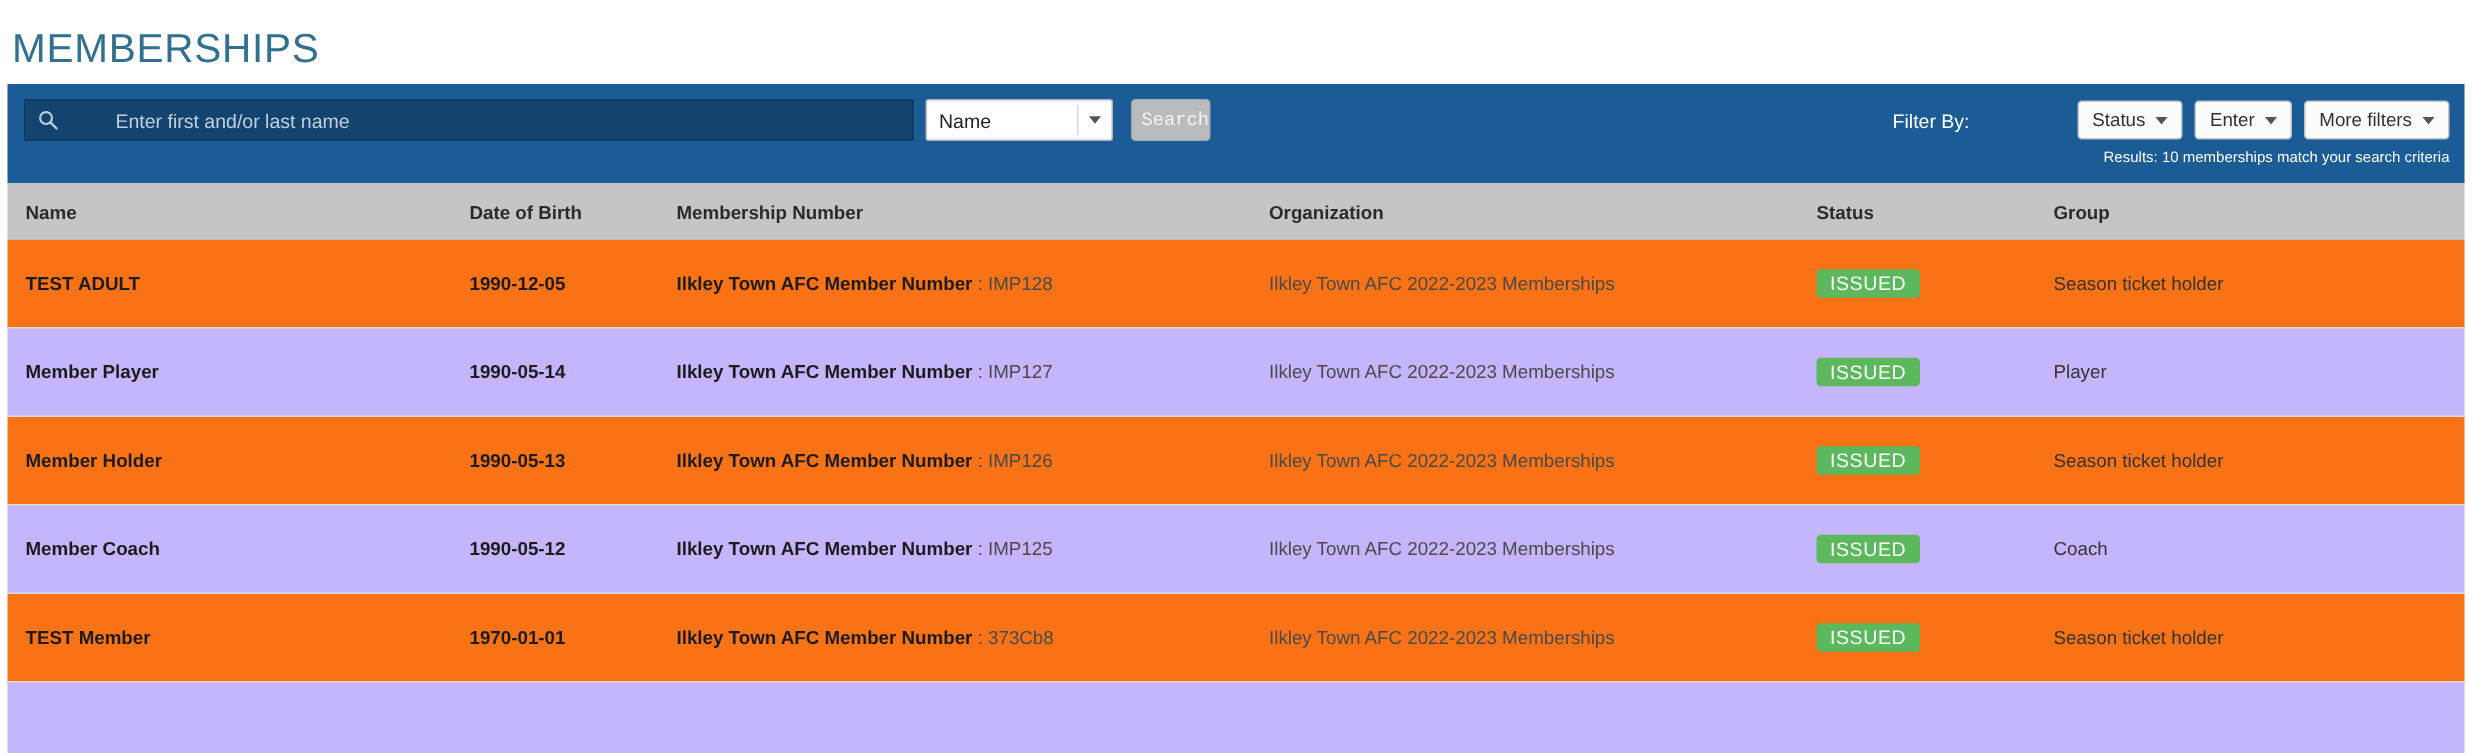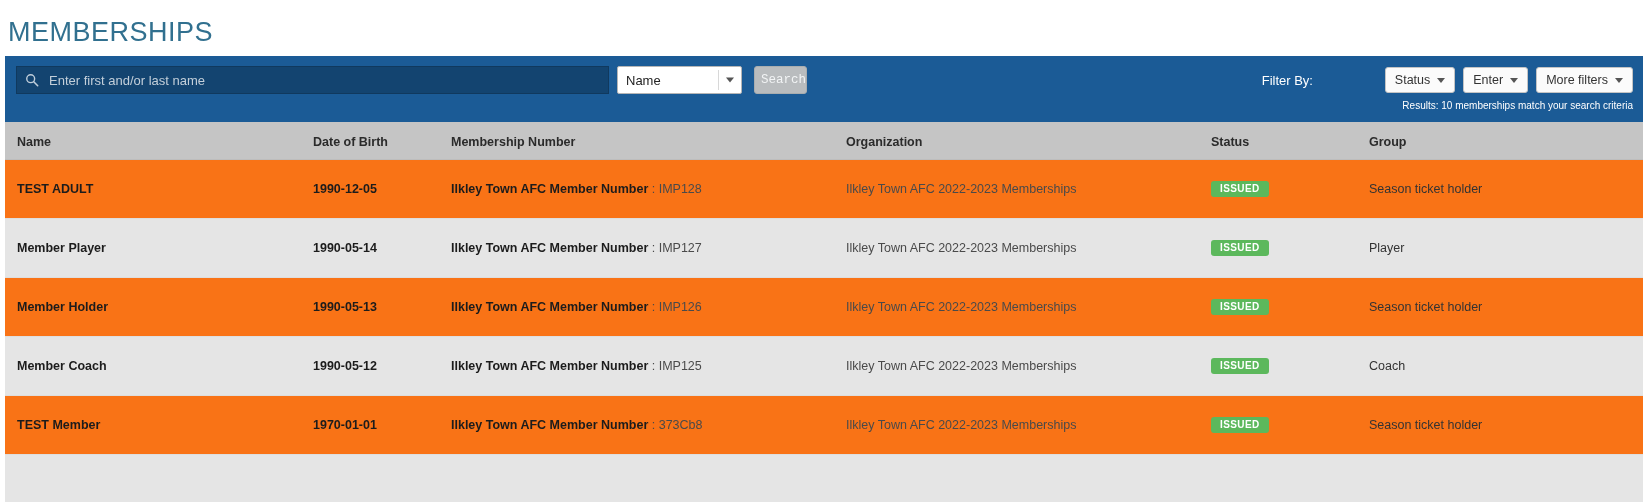--- a/index.html
+++ b/index.html
@@ -60,20 +60,21 @@
   }
   .search-input {
     border: 0;
     outline: 0;
     background: transparent;
     color: #f97316;
     font-size: 13px;
     font-family: "Liberation Sans", sans-serif;
     width: 100%;
     height: 100%;
+    margin-left: 28px;
   }
   .search-input::placeholder { color: #c3cfda; opacity: 1; }
 
   .select-wrap {
     position: absolute;
     left: 612px;
     top: 10px;
     width: 125px;
     height: 28px;
   }
@@ -186,39 +187,39 @@
     font-size: 12.5px;
     font-weight: bold;
     color: #2b2b2b;
   }
   .row {
     height: 59px;
     position: relative;
     border-bottom: 1px solid #dedede;
   }
   .row.odd { background: #f97316; }
-  .row.even { background: #e5e5e5; }
+  .row.even { background: #c4b5fd; }
   .cell {
     position: absolute;
     top: 50%;
     transform: translateY(-50%);
     font-size: 12.5px;
     color: #333333;
     white-space: nowrap;
   }
   .cell.bold { font-weight: bold; color: #1c1c1c; }
   .memnum-label { font-weight: bold; color: #1c1c1c; }
   .memnum-value { color: #4a4a4a; }
   .org { color: #4a4a4a; }
   .badge {
     display: inline-block;
     background: #5cb85c;
     color: #ffffff;
-    font-size: 10px;
-    font-weight: bold;
+    font-size: 13px;
+    font-weight: normal;
     letter-spacing: 0.4px;
     border-radius: 3px;
     padding: 3px 9px 3px 9px;
     line-height: 1;
   }
 
   
   .c-name   { left: 12px; }
   .c-dob    { left: 308px; }
   .c-mem    { left: 446px; }

